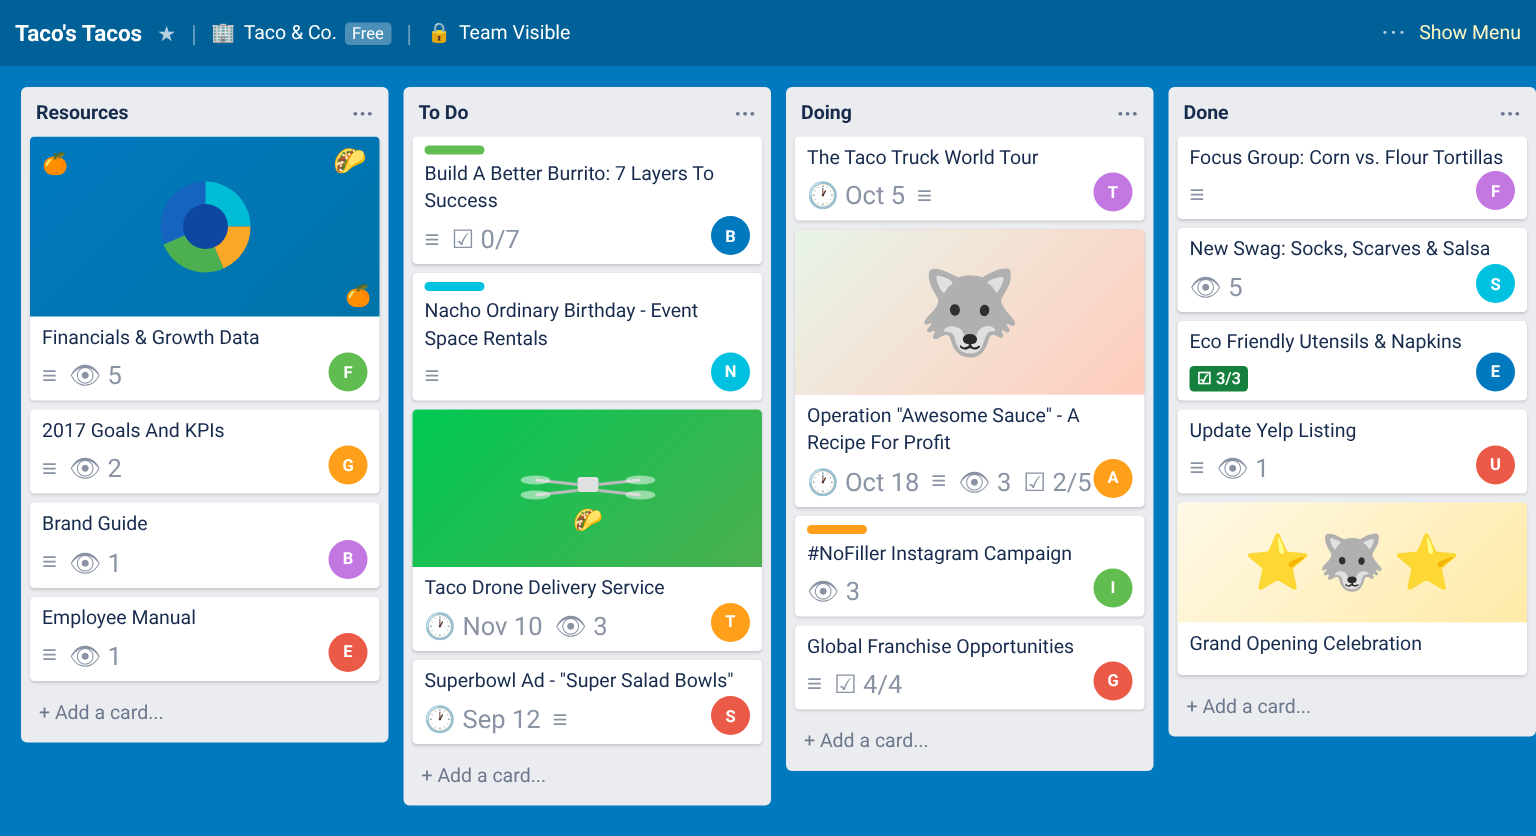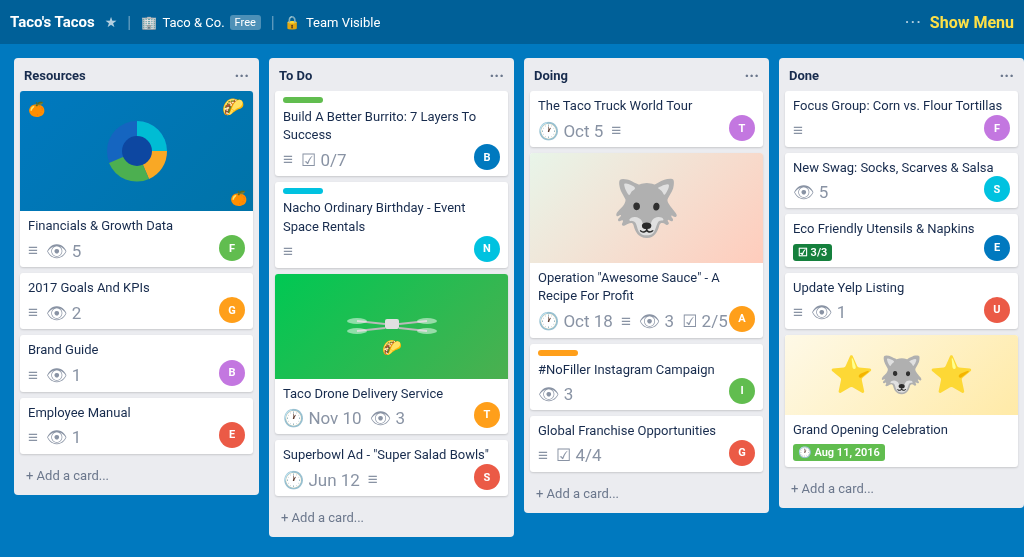--- a/index.html
+++ b/index.html
@@ -54,23 +54,23 @@
       color: white;
       font-size: 13px;
     }
     .header-right {
       margin-left: auto;
       display: flex;
       align-items: center;
       gap: 8px;
     }
     .show-menu-btn {
-      color: #fde047;
-      font-size: 16px;
-      font-weight: 700;
+      color: #fef9c3;
+      font-size: 13px;
+      font-weight: 400;
       cursor: pointer;
       display: flex;
       align-items: center;
       gap: 4px;
     }
     .dots {
       color: rgba(255,255,255,0.7);
       font-size: 18px;
       letter-spacing: 1px;
     }
@@ -402,21 +402,21 @@
         <div class="card-meta">
           <span class="meta-icon">🕐 Nov 10</span>
           <span class="meta-icon">👁 3</span>
         </div>
         <div class="card-avatar" style="background-color:#FF9F1A; font-size:11px; color:white; width:26px;height:26px;border-radius:50%;position:absolute;right:8px;bottom:6px;display:flex;align-items:center;justify-content:center;font-weight:bold;">T</div>
       </div>
 
       <div class="card">
         <div class="card-title">Superbowl Ad - "Super Salad Bowls"</div>
         <div class="card-meta">
-          <span class="meta-icon">🕐 Jun 12</span>
+          <span class="meta-icon">🕐 Sep 12</span>
           <span class="meta-icon">≡</span>
         </div>
         <div class="card-avatar" style="background-color:#EB5A46; font-size:11px; color:white; width:26px;height:26px;border-radius:50%;position:absolute;right:8px;bottom:6px;display:flex;align-items:center;justify-content:center;font-weight:bold;">S</div>
       </div>
 
     </div>
     <div class="add-card">+ Add a card...</div>
   </div>
 
   <div class="column">
@@ -511,22 +511,19 @@
         <div class="card-avatar" style="background-color:#EB5A46; font-size:11px; color:white; width:26px;height:26px;border-radius:50%;position:absolute;right:8px;bottom:6px;display:flex;align-items:center;justify-content:center;font-weight:bold;">U</div>
       </div>
 
       <div class="card">
         <div class="grand-opening-img">
           <span>⭐</span>
           <span>🐺</span>
           <span>⭐</span>
         </div>
         <div class="card-title">Grand Opening Celebration</div>
-        <div class="card-meta">
-          <span class="date-badge">🕐 Aug 11, 2016</span>
-        </div>
       </div>
 
     </div>
     <div class="add-card">+ Add a card...</div>
   </div>
 
 </div>
 
 </body></html>

